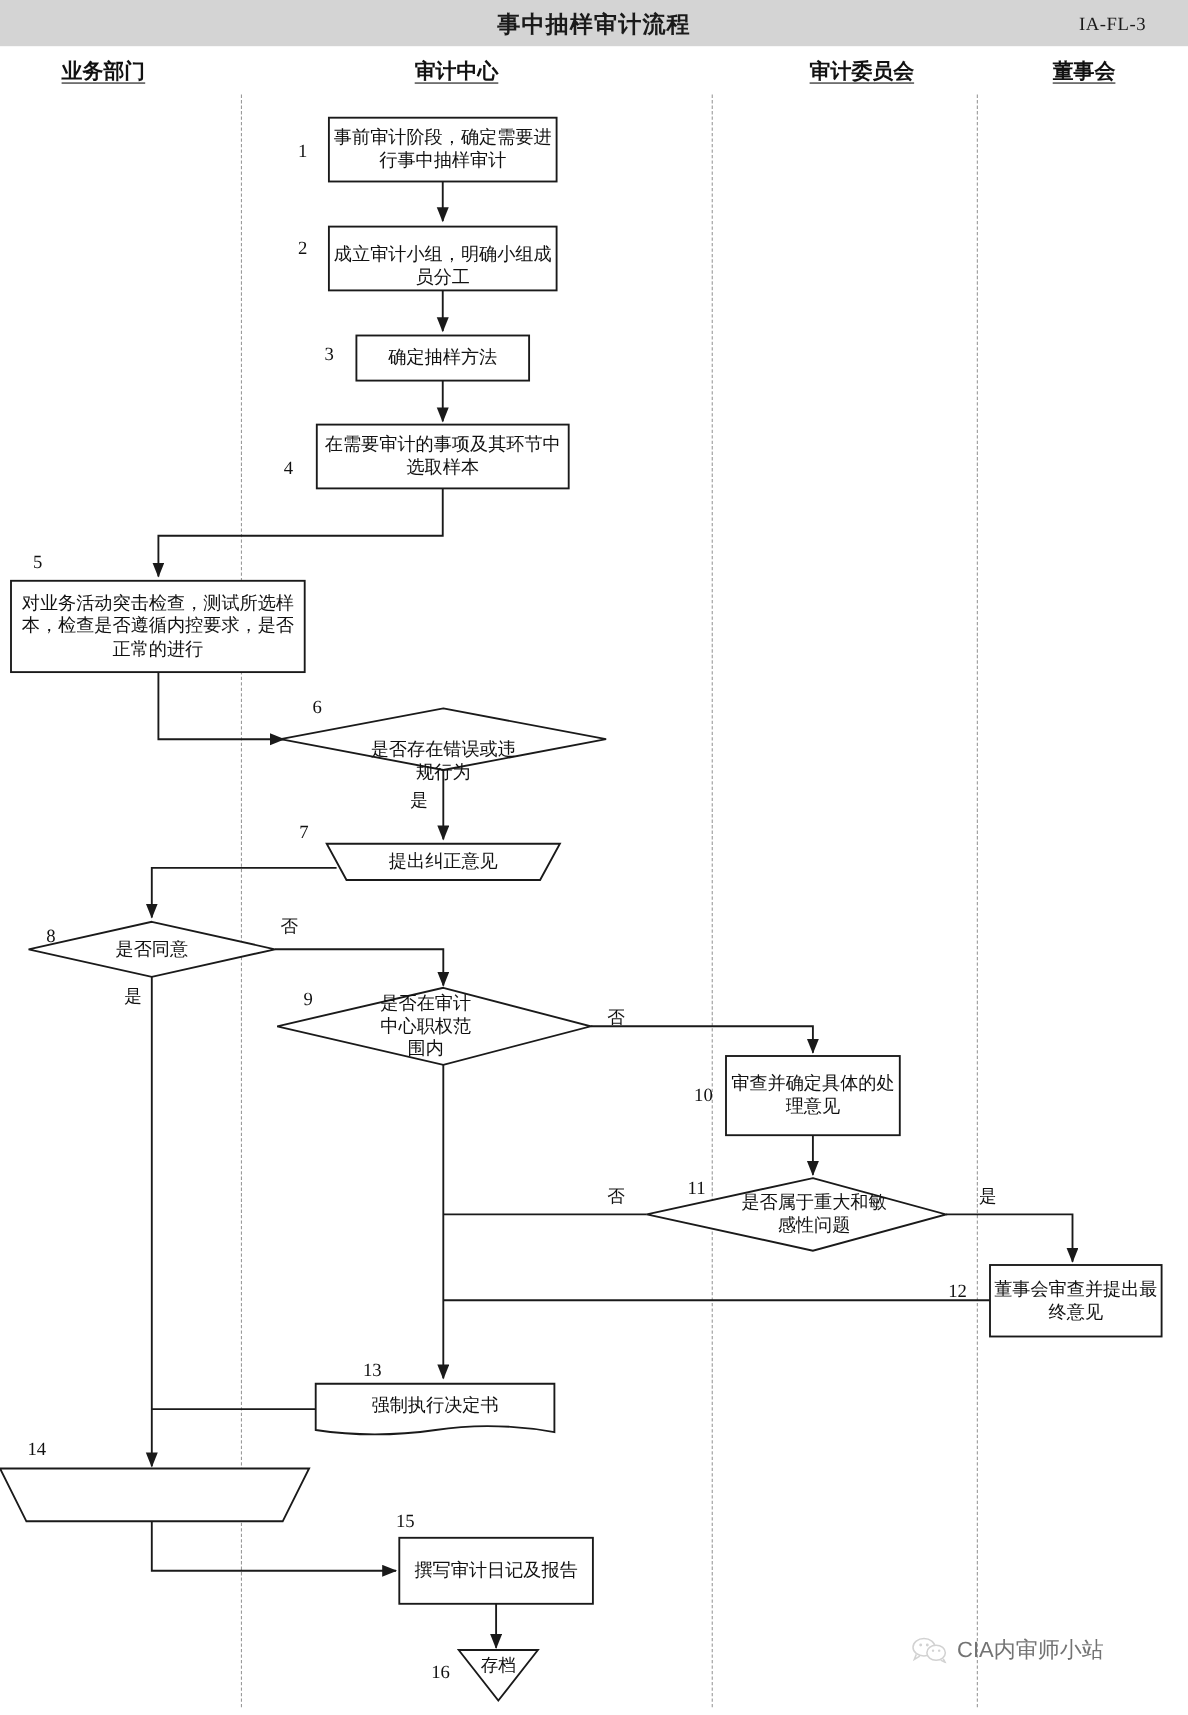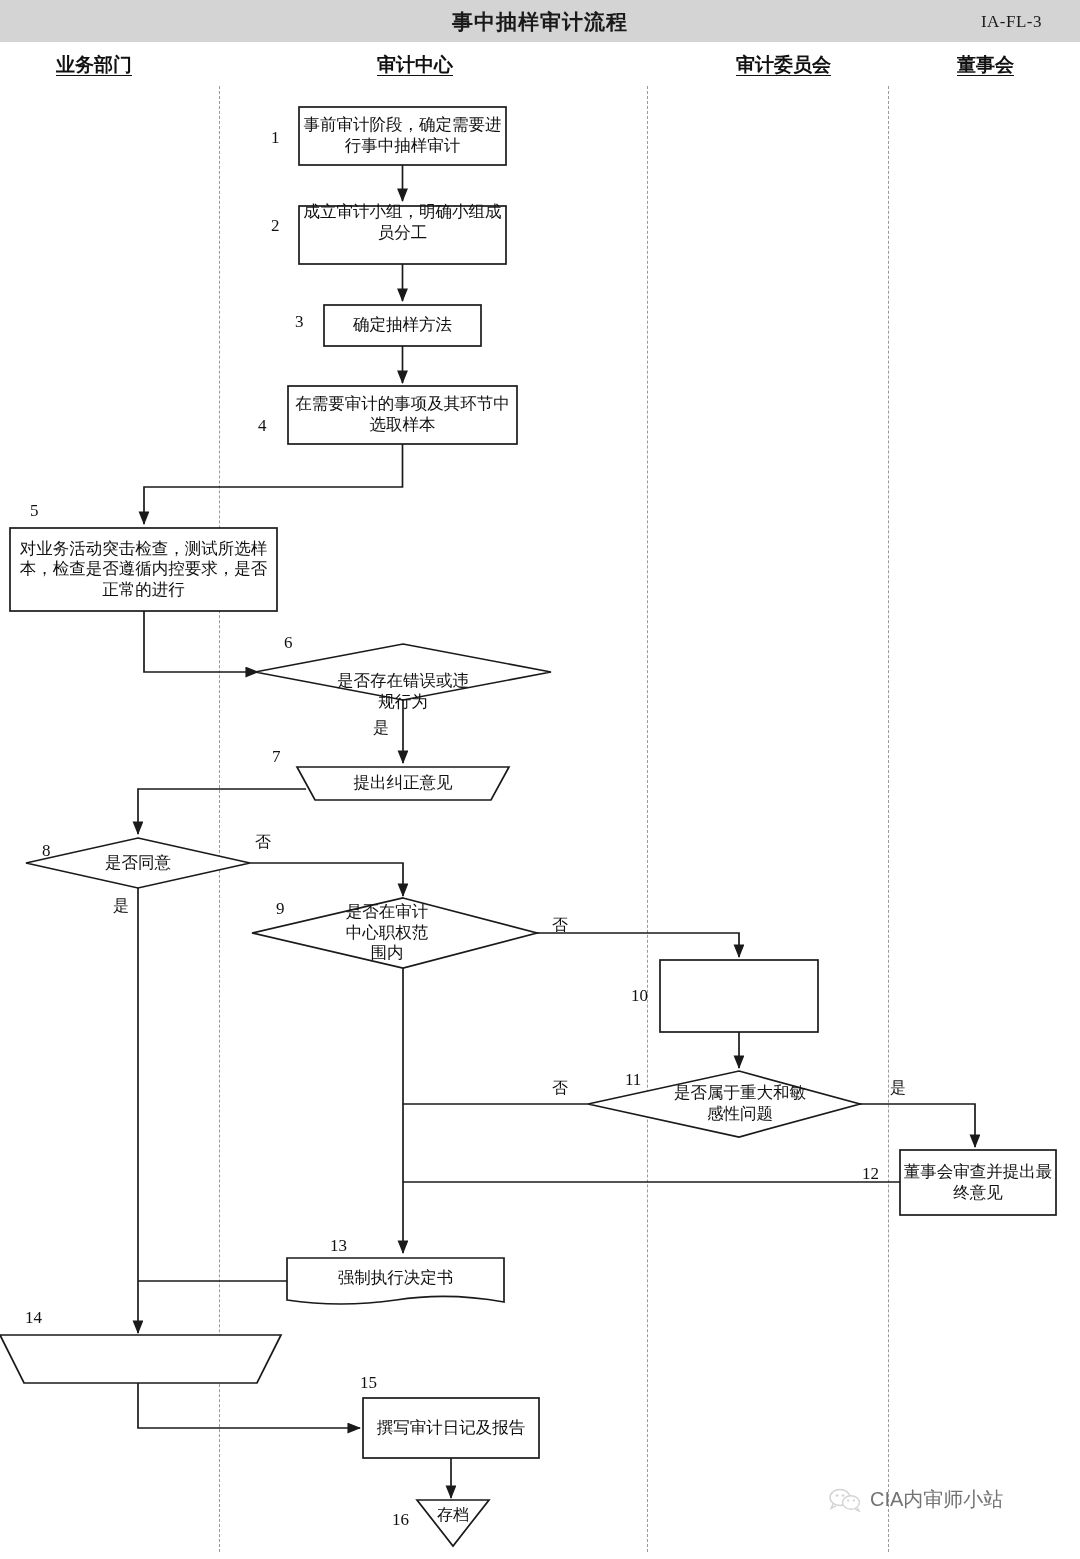--- a/index.html
+++ b/index.html
@@ -132,28 +132,29 @@
 
       <rect x="363" y="1398" width="176" height="60" fill="#fff"></rect>
 
       <path d="M451,1458 L451,1498" marker-end="url(#arw)"></path>
 
       <polygon points="417,1500 489,1500 453,1546" fill="#fff"></polygon>
     </g>
   </svg>
 
   <div class="node-text" style="left:303px;top:109px;width:199px;height:54px;">事前审计阶段，确定需要进行事中抽样审计</div>
-  <div class="node-text" style="left:303px;top:196px;width:199px;height:54px;">成立审计小组，明确小组成员分工</div>
+  <div class="node-text" style="left:303px;top:216px;width:199px;height:54px;font-family:Liberation Mono, monospace;">成立审计小组，明确小组成员分工</div>
   <div class="node-text" style="left:326px;top:307px;width:153px;height:37px;">确定抽样方法</div>
   <div class="node-text" style="left:292px;top:388px;width:221px;height:54px;">在需要审计的事项及其环节中选取样本</div>
   <div class="node-text" style="left:14px;top:531px;width:259px;height:77px;">对业务活动突击检查，测试所选样本，检查是否遵循内控要求，是否正常的进行</div>
   <div class="node-text" style="left:333px;top:650px;width:140px;height:44px;margin-top:20px;">是否存在错误或违规行为</div>
   <div class="node-text" style="left:330px;top:768px;width:146px;height:30px;text-align:center;">提出纠正意见</div>
   <div class="node-text" style="left:83px;top:849px;width:110px;height:28px;">是否同意</div>
   <div class="node-text" style="left:341px;top:898px;width:92px;height:70px;">是否在审计中心职权范围内</div>
+  <div class="node-text" style="left:663px;top:962px;width:152px;height:68px;">审查并确定具体的处理意见</div>
   <div class="node-text" style="left:672px;top:1082px;width:136px;height:44px;">是否属于重大和敏感性问题</div>
   <div class="node-text" style="left:903px;top:1152px;width:150px;height:61px;">董事会审查并提出最终意见</div>
   <div class="node-text" style="left:303px;top:1261px;width:185px;height:34px;">强制执行决定书</div>
   <div class="node-text" style="left:366px;top:1400px;width:170px;height:56px;">撰写审计日记及报告</div>
   <div class="node-text" style="left:418px;top:1502px;width:70px;height:26px;font-size:16px;">存档</div>
 
   <div class="step-num" style="left:271px;top:128px;">1</div>
   <div class="step-num" style="left:271px;top:216px;">2</div>
   <div class="step-num" style="left:295px;top:312px;">3</div>
   <div class="step-num" style="left:258px;top:416px;">4</div>

